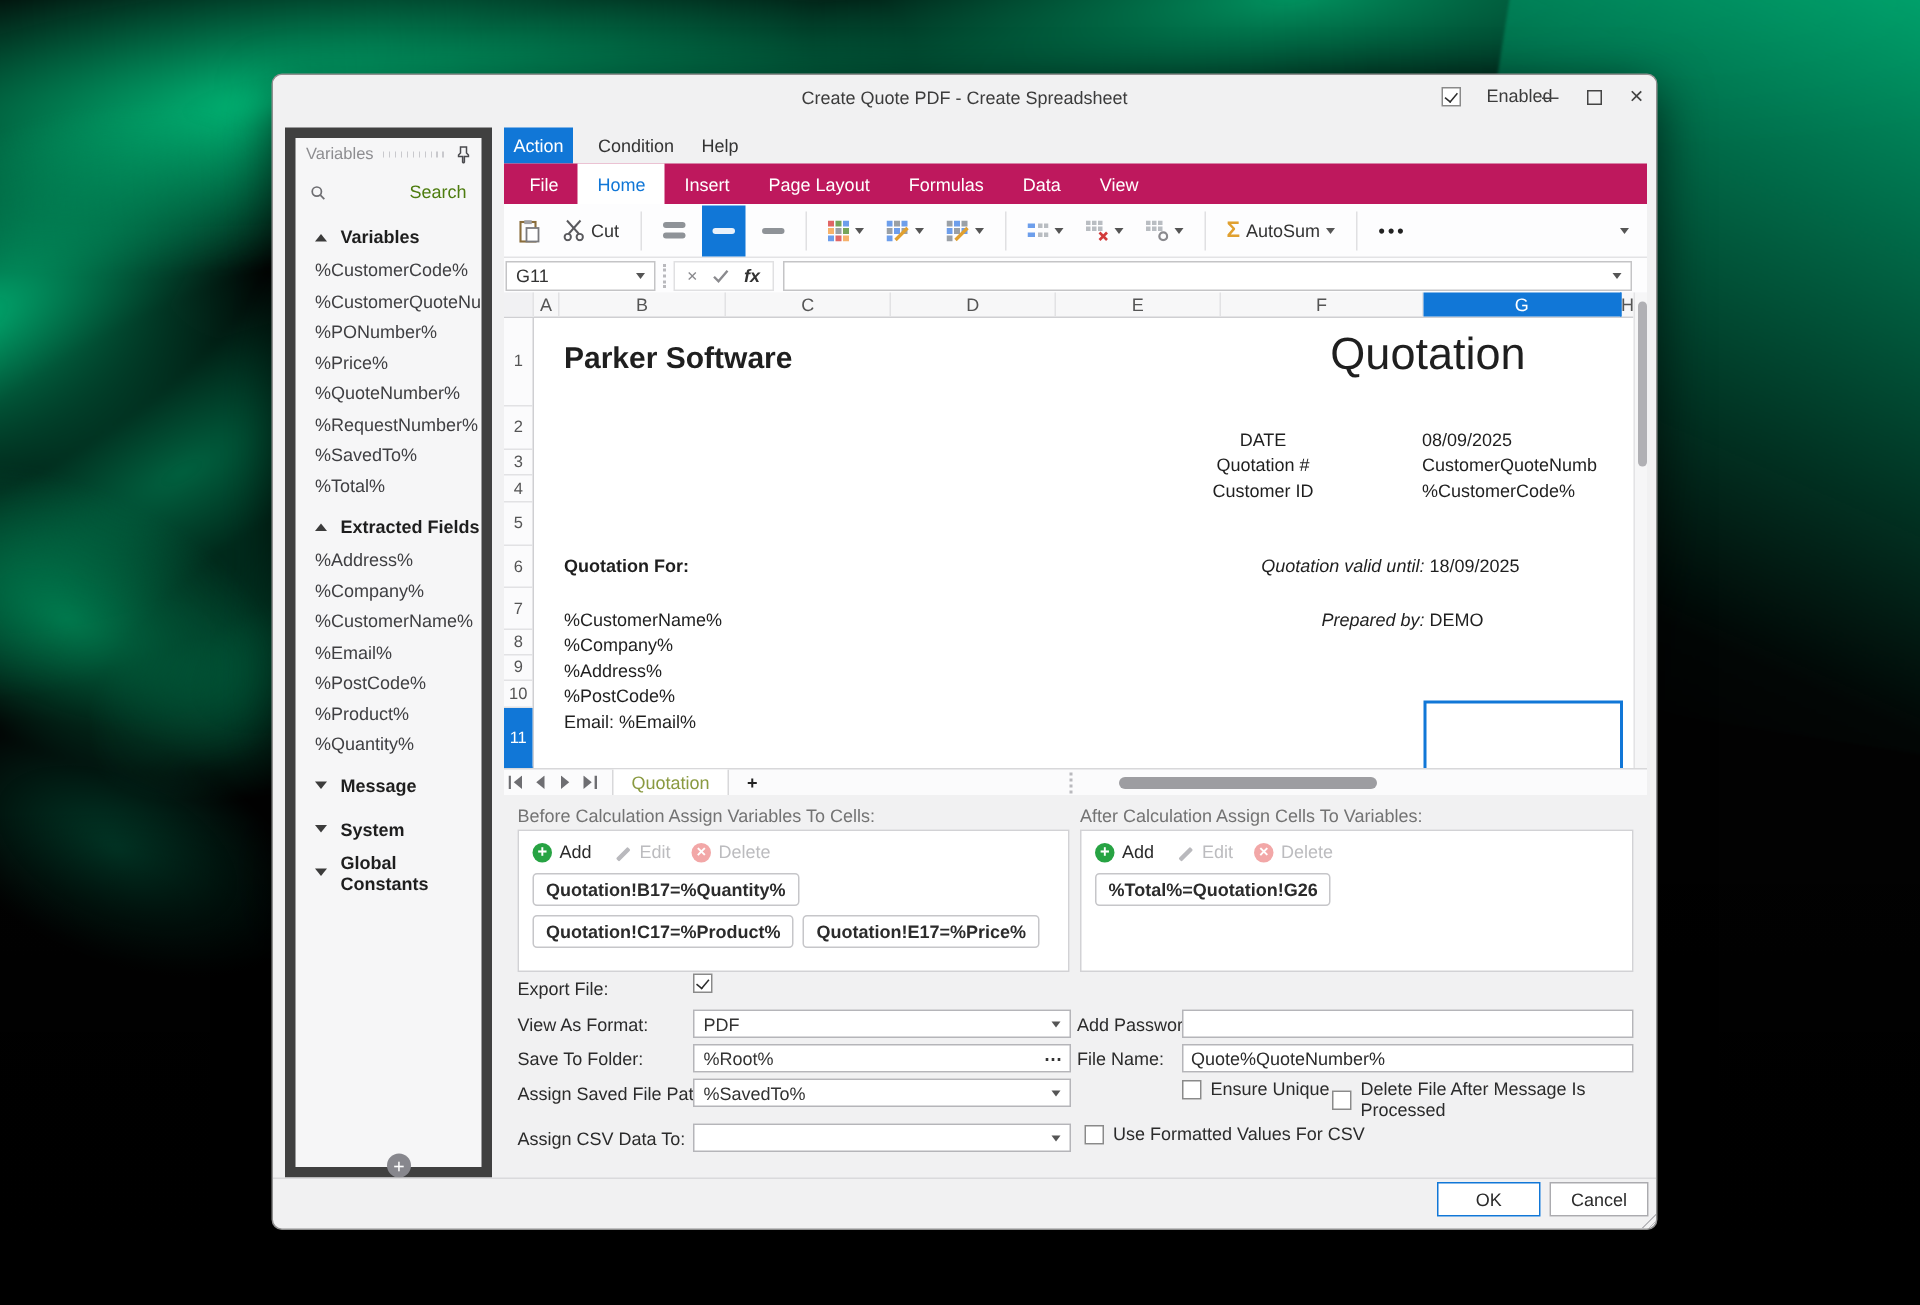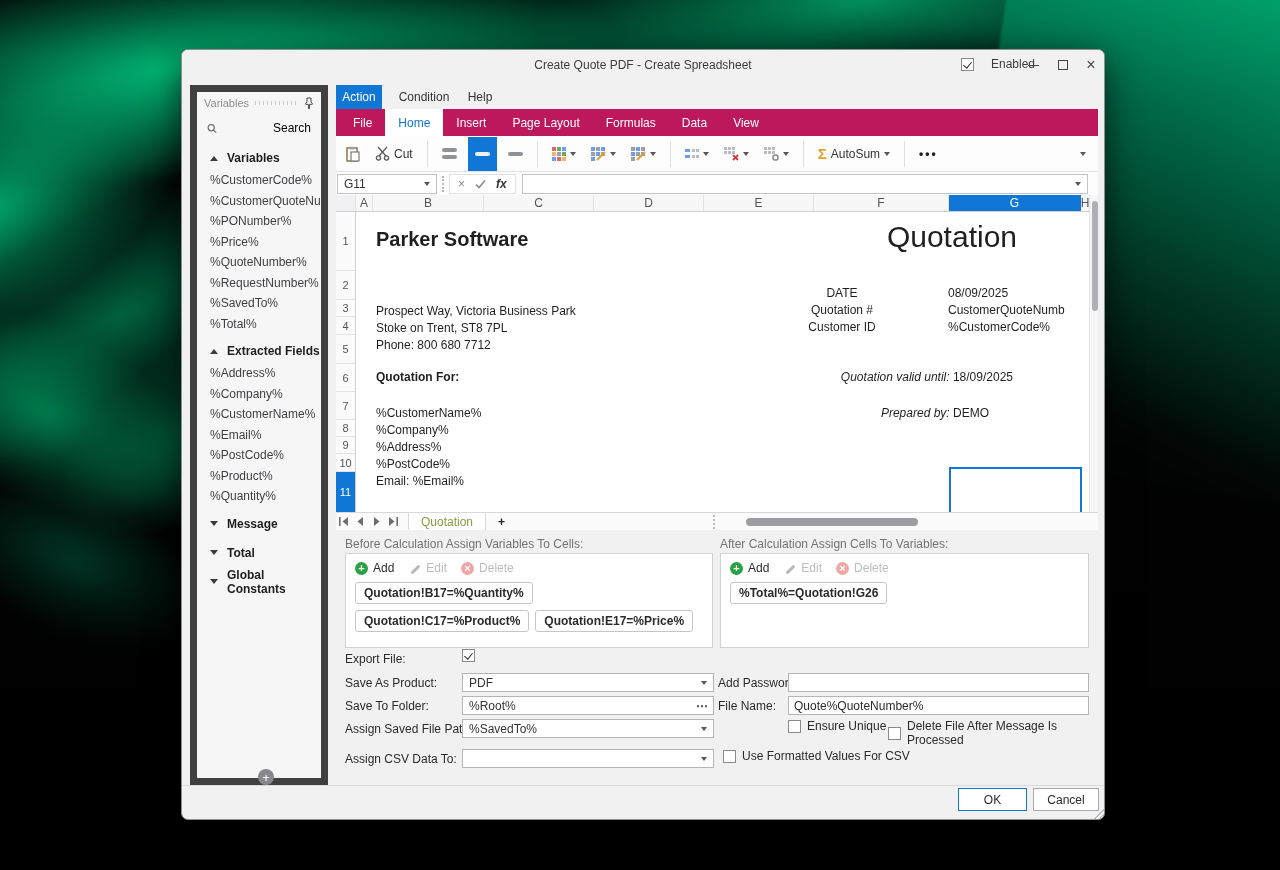--- a/index.html
+++ b/index.html
@@ -46,21 +46,21 @@
   .cbx{width:13px;height:13px;border:1px solid #8a8a8a;background:#fff;display:inline-block;position:relative;flex:none;}
   .cbx.checked::after{content:"";position:absolute;left:3.2px;top:1px;width:4px;height:7px;
     border-right:1.6px solid #2b2b2b;border-bottom:1.6px solid #2b2b2b;transform:rotate(40deg);}
 
   
   .sidebar{position:absolute;left:8px;top:35px;width:138px;height:700px;background:#f6f6f7;border:7px solid #404040;}
   .side-head{display:flex;align-items:center;height:22px;padding:0 7px;gap:6px;}
   .side-title{color:#8d8d90;font-size:11px;}
   .leader{flex:1;height:4px;background:repeating-linear-gradient(90deg,#c9c9cd 0 1px,transparent 1px 4px);}
   .search-row{display:flex;align-items:center;height:28px;padding:0 10px;gap:8px;}
-  .search-ph{color:#000000;margin-left:48px;}
+  .search-ph{color:#4d7c0f;margin-left:48px;}
   .tree{padding-top:4px;}
   .tree-section{margin-bottom:5px;}
   .section-head{display:flex;align-items:center;height:24px;padding-left:13px;gap:9px;}
   .sec-label{font-weight:bold;color:#1e1e1e;}
   .tri{width:0;height:0;flex:none;}
   .tri[data-dir="expanded"]{border-left:4px solid transparent;border-right:4px solid transparent;border-bottom:5px solid #3c3c3c;}
   .tri[data-dir="collapsed"]{border-left:4px solid transparent;border-right:4px solid transparent;border-top:5px solid #3c3c3c;}
   .tree-item{height:20.5px;line-height:20.5px;padding-left:13px;color:#3f3f42;white-space:nowrap;overflow:hidden;}
   .add-var{position:absolute;left:61px;top:677px;width:16px;height:16px;border-radius:50%;background:#87878d;color:#fff;
     display:flex;align-items:center;justify-content:center;font-size:13px;line-height:1;}
@@ -241,21 +241,21 @@
             <span class="tri" data-dir="collapsed"></span>
             <span class="sec-label">Message</span>
           </div>
           <div>
             
           </div>
         </div>
         <div class="tree-section">
           <div class="section-head">
             <span class="tri" data-dir="collapsed"></span>
-            <span class="sec-label">Total</span>
+            <span class="sec-label">System</span>
           </div>
           <div>
             
           </div>
         </div>
         <div class="tree-section">
           <div class="section-head">
             <span class="tri" data-dir="collapsed"></span>
             <span class="sec-label">Global Constants</span>
           </div>
@@ -450,25 +450,20 @@
         <div class="rh" style="height:17px;">8</div>
         <div class="rh" style="height:17px;">9</div>
         <div class="rh" style="height:18px;">10</div>
         <div class="rh sel" style="height:40px;">11</div>
       </div>
 
       <div class="sheet">
         <div class="t company" style="left:20px;top:16px;">Parker Software</div>
         <div class="t doctitle" style="right:72px;top:8px;">Quotation</div>
 
-        <div class="t" style="left:20px;top:91px;line-height:17px;">
-          <div>Prospect Way, Victoria Business Park</div>
-          <div>Stoke on Trent, ST8 7PL</div>
-          <div>Phone: 800 680 7712</div>
-        </div>
 
         <div class="t klabel" style="left:386px;top:74px;width:200px;">DATE</div>
         <div class="t" style="left:592px;top:74px;">08/09/2025</div>
         <div class="t klabel" style="left:386px;top:91px;width:200px;">Quotation #</div>
         <div class="t" style="left:592px;top:91px;">CustomerQuoteNumb</div>
         <div class="t klabel" style="left:386px;top:108px;width:200px;">Customer ID</div>
         <div class="t" style="left:592px;top:108px;">%CustomerCode%</div>
 
         <div class="t" style="left:20px;top:158px;font-weight:bold;">Quotation For:</div>
         <div class="t" style="right:76px;top:158px;">
@@ -571,21 +566,21 @@
       </div>
       <div class="chips">
 
       <span class="chip">%Total%=Quotation!G26</span>
         </div>
     </div>
 
     <div class="flabel" style="left:9px;top:567px;">Export File:</div>
     <span class="cbx checked" style="position:absolute;left:126px;top:564px;"></span>
 
-    <div class="flabel" style="left:9px;top:591px;">Save As Product:</div>
+    <div class="flabel" style="left:9px;top:591px;">View As Format:</div>
     <div class="select" style="left:126px;top:588px;width:252px;">
       <span>PDF</span>
       <span class="arr-down"></span>
     </div>
     <div class="flabel" style="left:382px;top:591px;">Add Password:</div>
     <input class="tinput" style="left: 452px; top: 588px; width: 301px;" value="">
 
     <div class="flabel" style="left:9px;top:614px;">Save To Folder:</div>
     <div class="select" style="left:126px;top:611px;width:252px;">
       <span>%Root%</span>

